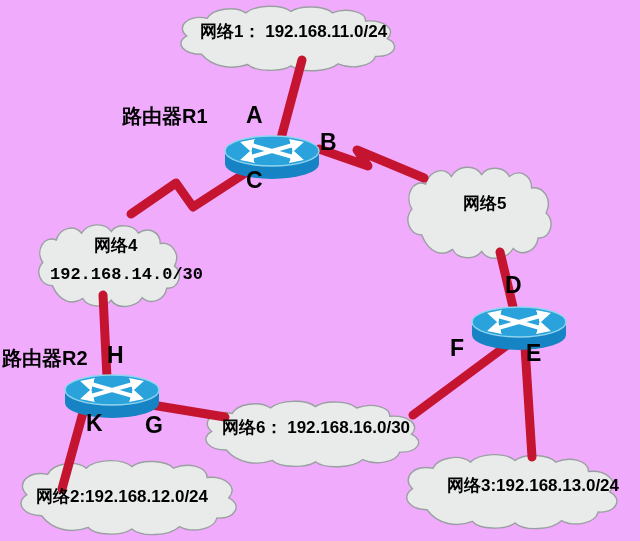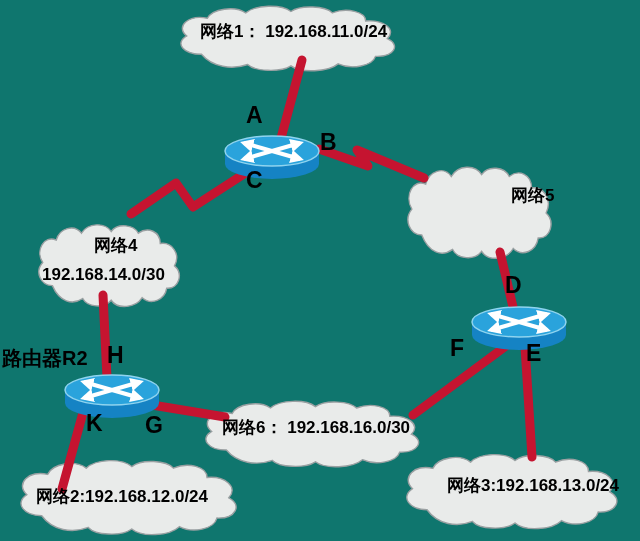--- a/index.html
+++ b/index.html
@@ -1,19 +1,19 @@
 <!DOCTYPE html>
 <html><head>
 <meta charset="utf-8">
 <style>
   html,body{margin:0;padding:0;background:#ffffff;}
   #stage{
     position:relative;
     width:640px;height:541px;
-    background:#0f766e;
+    background:#f0abfc;
     overflow:hidden;
     font-family:"Liberation Sans",sans-serif;
   }
   #diagram-svg{position:absolute;left:0;top:0;width:640px;height:541px;}
   .cloud{fill:#e9ebea;stroke:#9aa0a2;stroke-width:1.4;}
   .link{fill:none;stroke:#c51430;stroke-width:9;stroke-linecap:round;stroke-linejoin:round;}
   .lbl{
     position:absolute;
     color:#000;
     font-weight:bold;
@@ -64,26 +64,27 @@
     <polyline class="link" points="525,347 532,457"></polyline>
     <polyline class="link" points="84,409 62,489"></polyline>
 
     <use href="#routerIcon" x="272" y="151"></use>
     <use href="#routerIcon" x="112" y="390"></use>
     <use href="#routerIcon" x="519" y="322"></use>
   </svg>
 
   <div class="lbl net" style="left:200px;top:23px;">网络1： 192.168.11.0/24</div>
   <div class="lbl net" style="left:94px;top:237px;">网络4</div>
-  <div class="lbl net" style="left:42px;top:266px;">192.168.14.0/30</div>
-  <div class="lbl net" style="left:463px;top:187px;margin-left:48px;">网络5</div>
+  <div class="lbl net" style="left:50px;top:266px;font-family:Liberation Mono, monospace;">192.168.14.0/30</div>
+  <div class="lbl net" style="left:463px;top:195px;">网络5</div>
   <div class="lbl net" style="left:222px;top:419px;">网络6： 192.168.16.0/30</div>
   <div class="lbl net" style="left:36px;top:488px;">网络2:192.168.12.0/24</div>
   <div class="lbl net" style="left:424px;top:477px;margin-left:23px;">网络3:192.168.13.0/24</div>
 
+  <div class="lbl rt" style="left:122px;top:105px;">路由器R1</div>
   <div class="lbl rt" style="left:2px;top:347px;">路由器R2</div>
 
   <div class="lbl ifl" style="left:246px;top:103px;">A</div>
   <div class="lbl ifl" style="left:320px;top:130px;">B</div>
   <div class="lbl ifl" style="left:246px;top:168px;">C</div>
   <div class="lbl ifl" style="left:505px;top:273px;">D</div>
   <div class="lbl ifl" style="left:526px;top:341px;">E</div>
   <div class="lbl ifl" style="left:450px;top:336px;">F</div>
   <div class="lbl ifl" style="left:145px;top:413px;">G</div>
   <div class="lbl ifl" style="left:107px;top:343px;">H</div>

